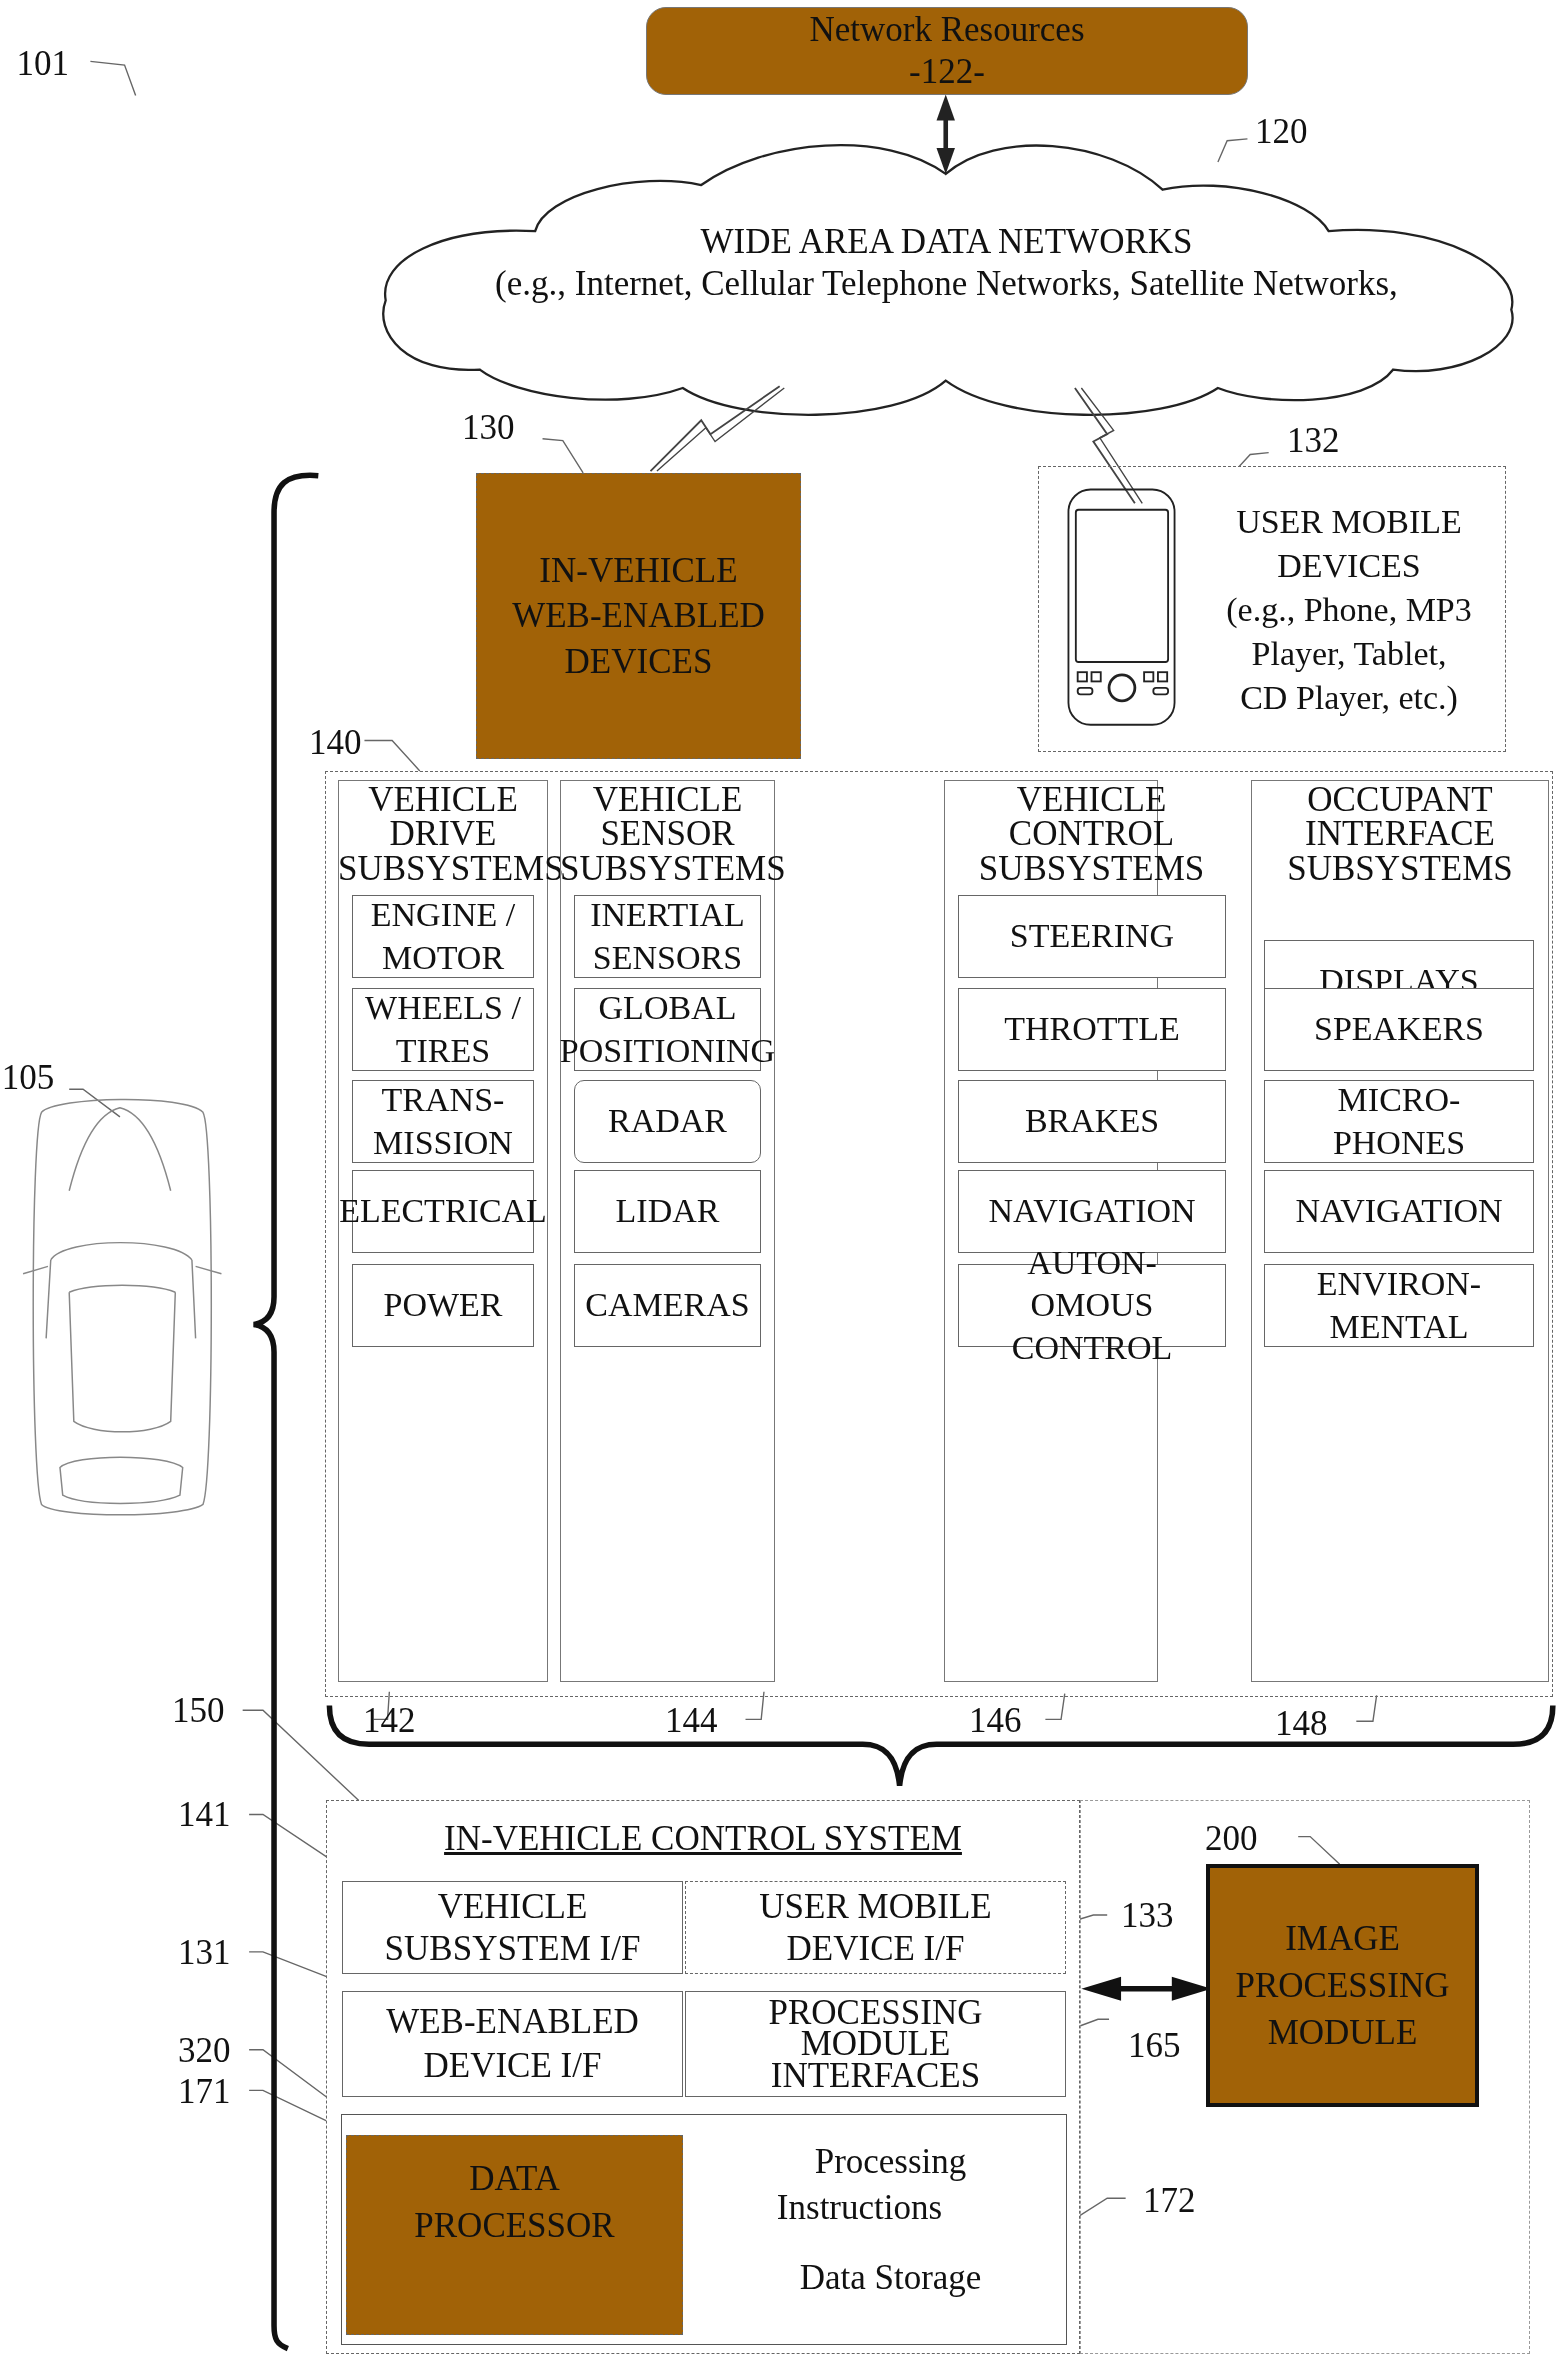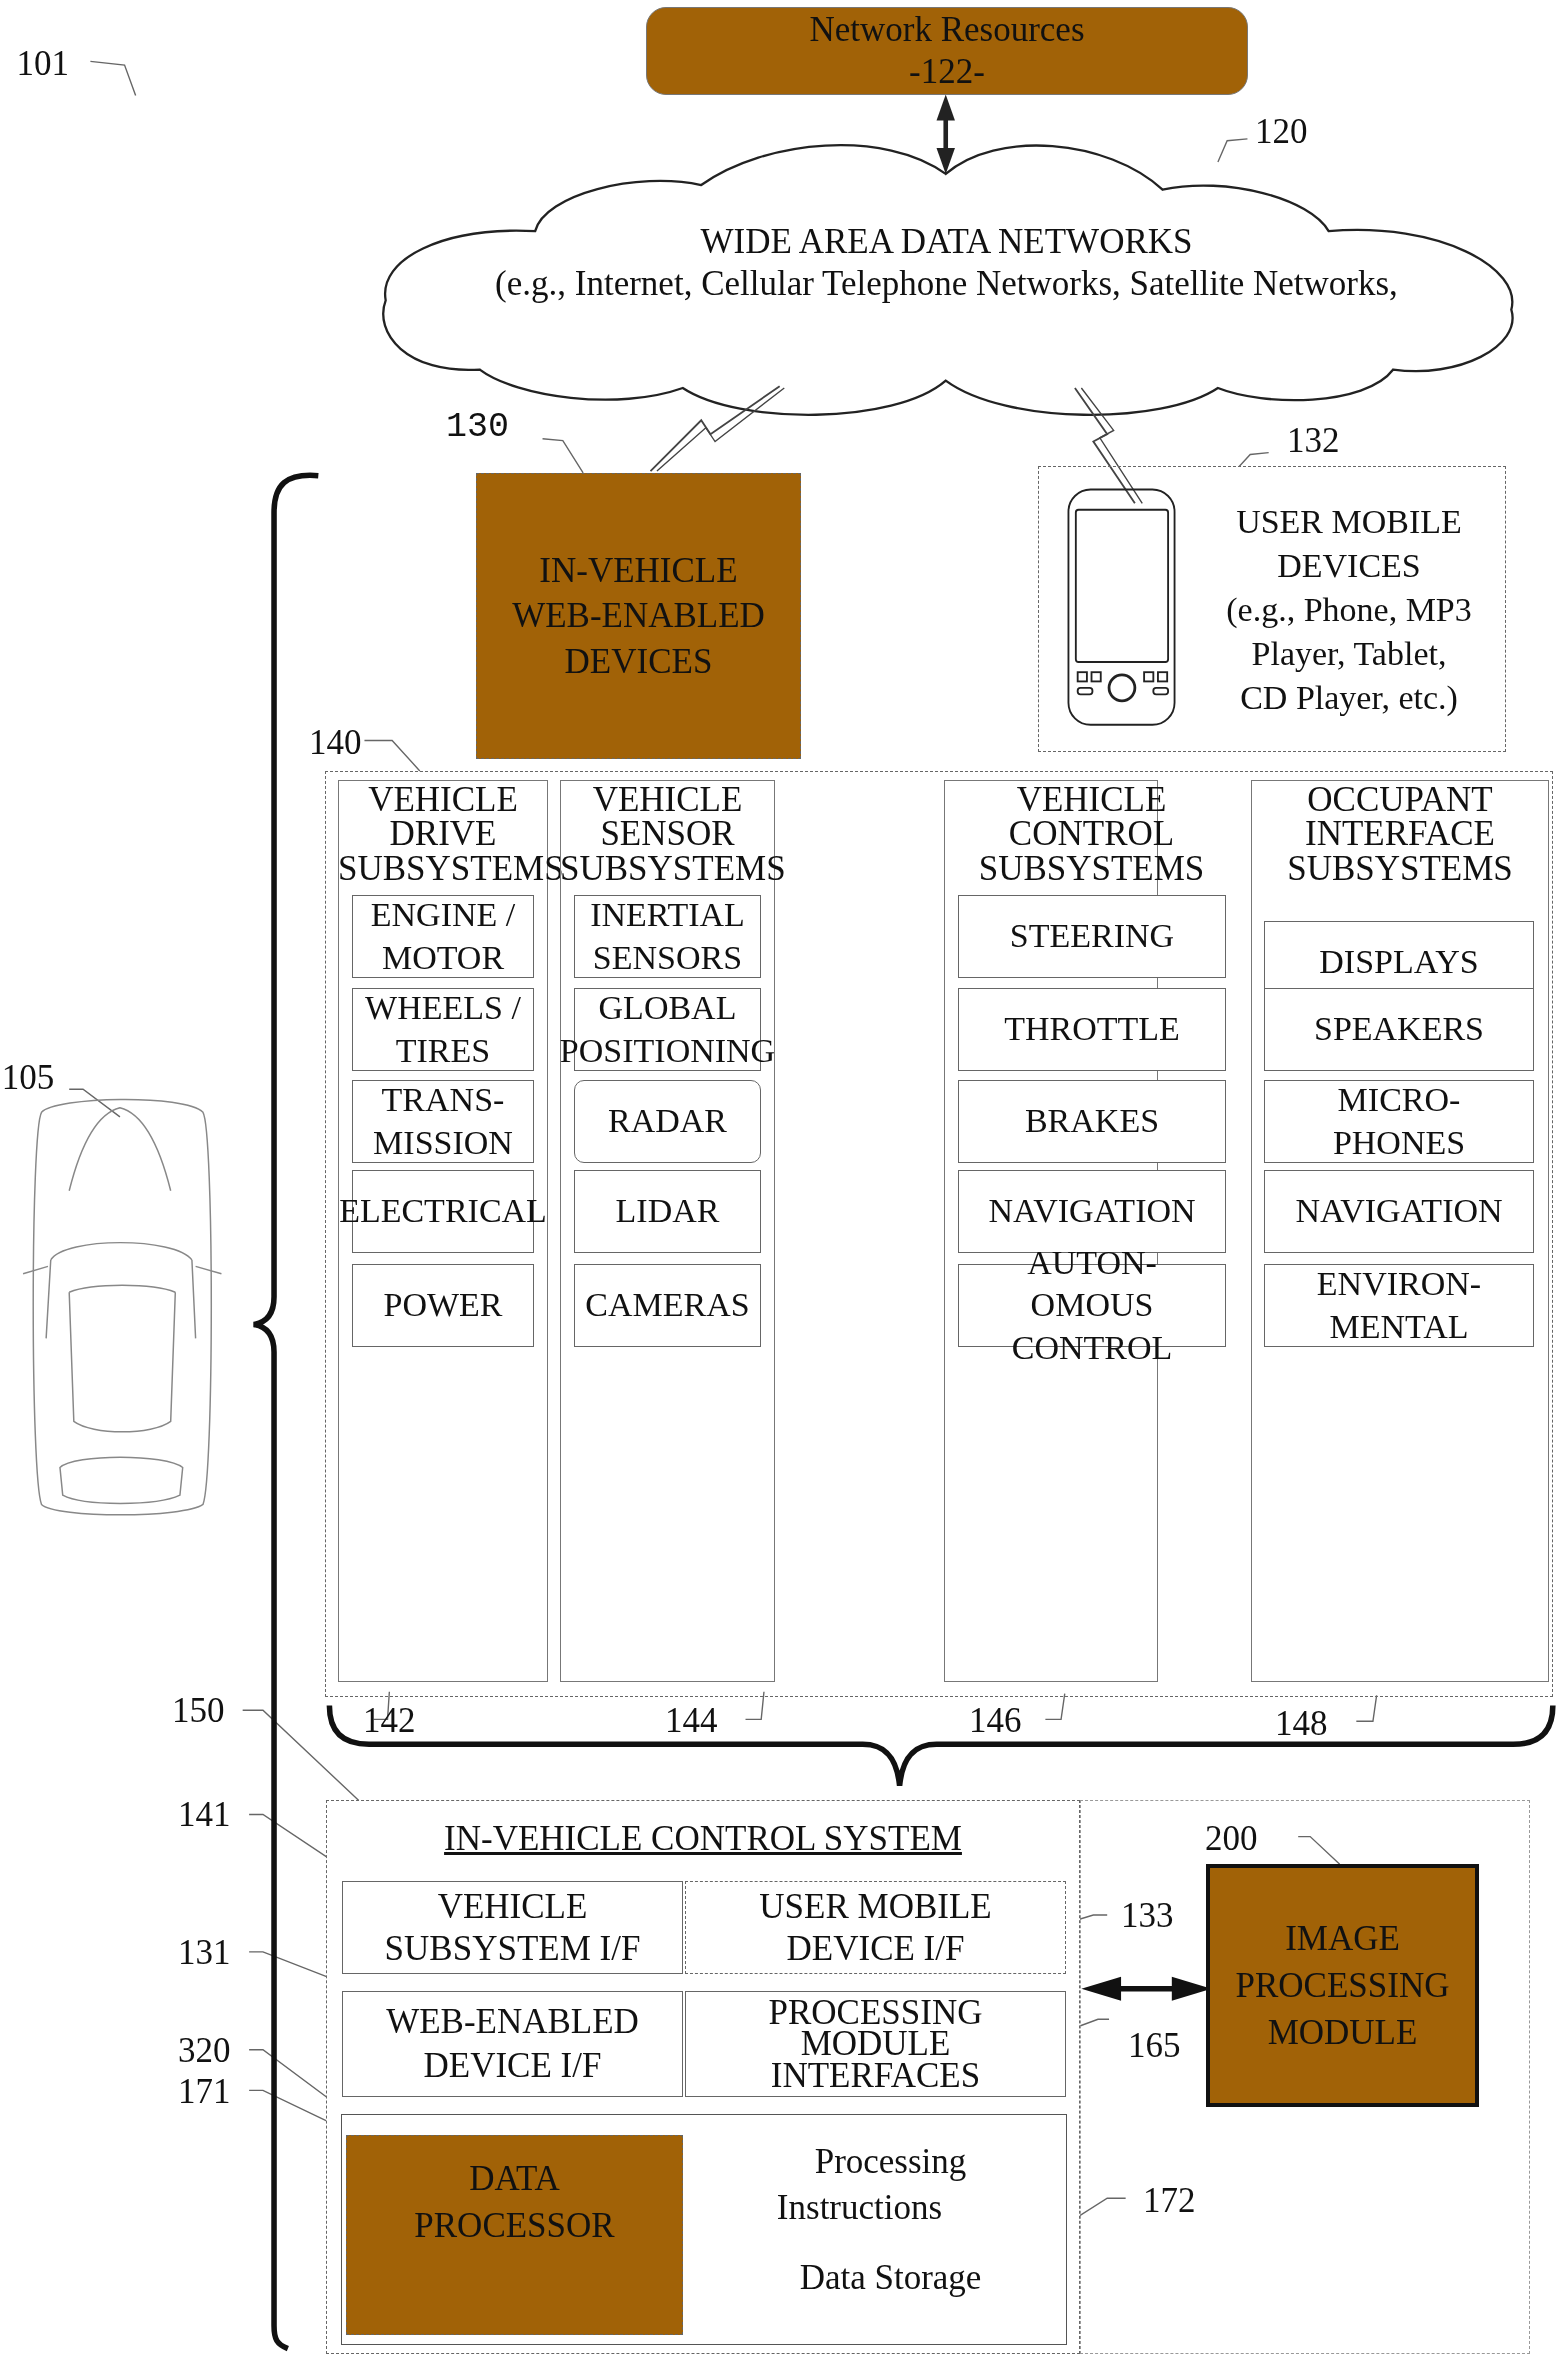--- a/index.html
+++ b/index.html
@@ -119,21 +119,21 @@
   <div class="txt">Network Resources</div>
   <div class="txt">-122-</div>
 </div>
 
 <div class="ref" style="left:1255px;top:114px;">120</div>
 <div class="abs center" style="left:388px;top:198px;width:1117px;height:129px;">
   <div class="txt">WIDE AREA DATA NETWORKS</div>
   <div class="txt">(e.g., Internet, Cellular Telephone Networks, Satellite Networks,</div>
 </div>
 
-<div class="ref" style="left:446px;top:410px;font-family:Liberation Mono, monospace;">130</div>
+<div class="ref" style="left:462px;top:410px;">130</div>
 <div class="box dash center" style="left:476px;top:473px;width:325px;height:286px;">
   <div class="txt pre" style="line-height:1.3;">IN-VEHICLE
 WEB-ENABLED
 DEVICES</div>
 </div>
 
 <div class="ref" style="left:1287px;top:423px;">132</div>
 <div class="box dash" style="left:1038px;top:466px;width:468px;height:286px;background:transparent;">
   <div class="abs center" style="left:152px;top:0;width:316px;height:286px;">
     <div class="txt pre" style="line-height:1.3;font-size:34px;">USER MOBILE
@@ -184,21 +184,21 @@
     <div class="item" style="left: 958px; top: 1080px; width: 268px; height: 83px; font-size: 34px;">BRAKES</div>
     <div class="item dash" style="left: 958px; top: 1170px; width: 268px; height: 83px; font-size: 34px;">NAVIGATION</div>
     <div class="item" style="left: 958px; top: 1264px; width: 268px; height: 83px; font-size: 34px;">AUTON-
 OMOUS
 CONTROL</div>
     <div class="ref" style="left: 969px; top: 1703px;">146</div>
     <div class="col dash" style="left: 1251px; top: 780px; width: 298px; height: 902px;"></div>
     <div class="abs hdr pre" style="left: 1251px; top: 783px; width: 298px;">OCCUPANT
 INTERFACE
 SUBSYSTEMS</div>
-    <div class="item dash" style="left: 1264px; top: 921px; width: 270px; height: 83px; font-size: 34px;">DISPLAYS</div>
+    <div class="item dash" style="left: 1264px; top: 940px; width: 270px; height: 83px; font-size: 34px;">DISPLAYS</div>
     <div class="item" style="left: 1264px; top: 988px; width: 270px; height: 83px; font-size: 34px;">SPEAKERS</div>
     <div class="item dash" style="left: 1264px; top: 1080px; width: 270px; height: 83px; font-size: 34px;">MICRO-
 PHONES</div>
     <div class="item" style="left: 1264px; top: 1170px; width: 270px; height: 83px; font-size: 34px;">NAVIGATION</div>
     <div class="item dash" style="left: 1264px; top: 1264px; width: 270px; height: 83px; font-size: 34px;">ENVIRON-
 MENTAL</div>
     <div class="ref" style="left: 1275px; top: 1706px;">148</div>
   </div>
 
 <div class="ref" style="left:172px;top:1693px;">150</div>

